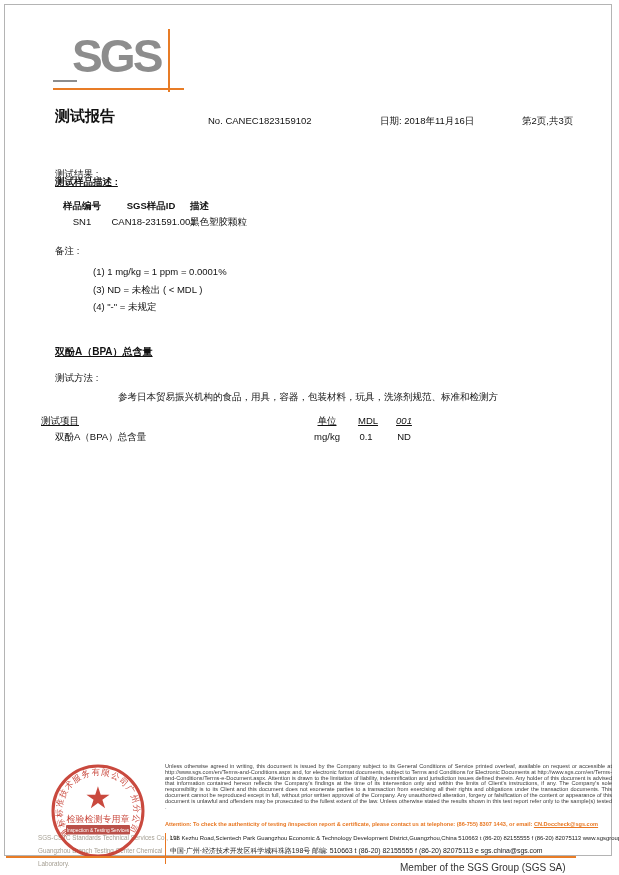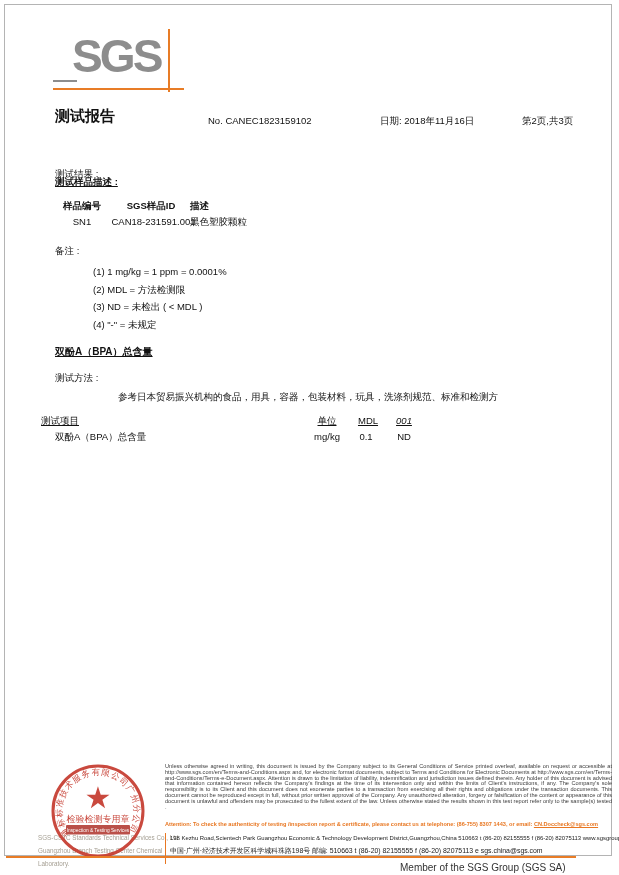--- a/index.html
+++ b/index.html
@@ -70,21 +70,20 @@
 <div class="abs body-txt cell-c" style="left:52px; top:200px; width:60px; font-weight:bold;">样品编号</div>
 <div class="abs body-txt cell-c" style="left:111px; top:200px; width:80px; font-weight:bold;">SGS样品ID</div>
 <div class="abs body-txt" style="left:190px; top:200px; font-weight:bold;">描述</div>
 <div class="abs body-txt cell-c" style="left:52px; top:216px; width:60px;">SN1</div>
 <div class="abs body-txt cell-c" style="left:111px; top:216px; width:85px;">CAN18-231591.001</div>
 <div class="abs body-txt" style="left:190px; top:216px;">黑色塑胶颗粒</div>
 
 <div class="abs body-txt" style="left:55px; top:245px;">备注 :</div>
 <div class="abs remarks">
   <div>(1) 1 mg/kg = 1 ppm = 0.0001%</div>
-  <div>(2) MDL = 方法检测限</div>
   <div>(3) ND = 未检出 ( &lt; MDL )</div>
   <div>(4) "-" = 未规定</div>
 </div>
 
 <div class="abs bold-underline" style="left:55px; top:345px; font-size:10px; color:#111;">双酚A（BPA）总含量</div>
 <div class="abs body-txt" style="left:55px; top:372px;">测试方法 :</div>
 <div class="abs method-lines">
   <div>参考日本贸易振兴机构的食品，用具，容器，包装材料，玩具，洗涤剂规范、标准和检测方</div>
 </div>
 

